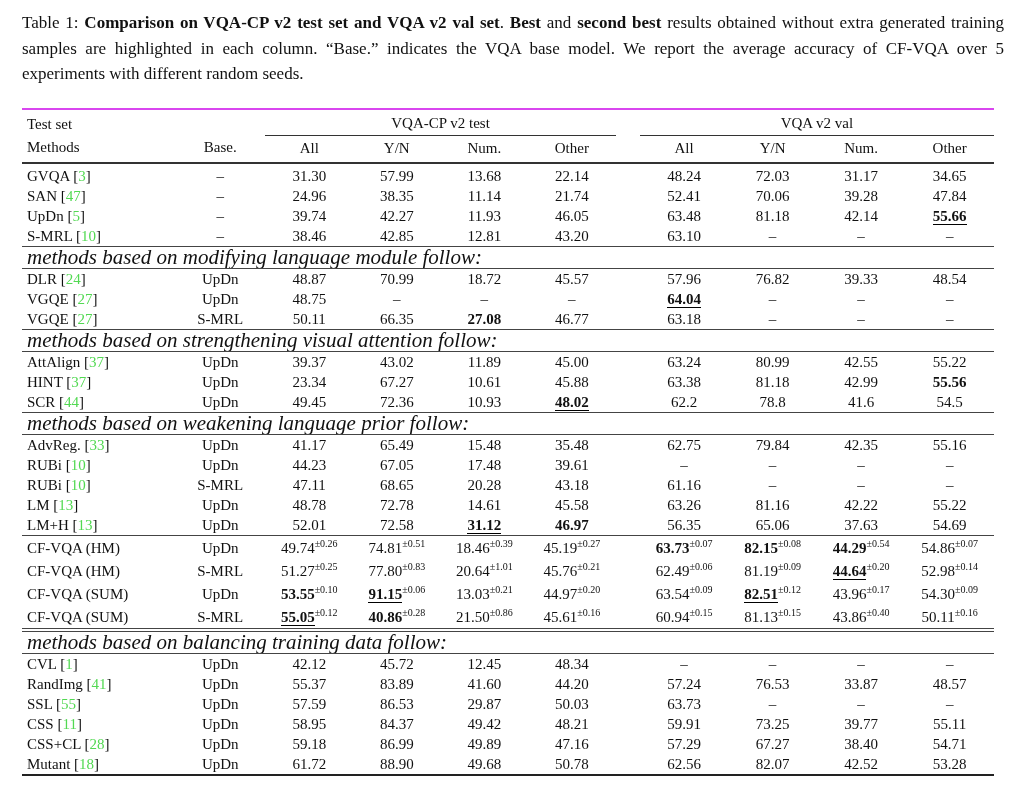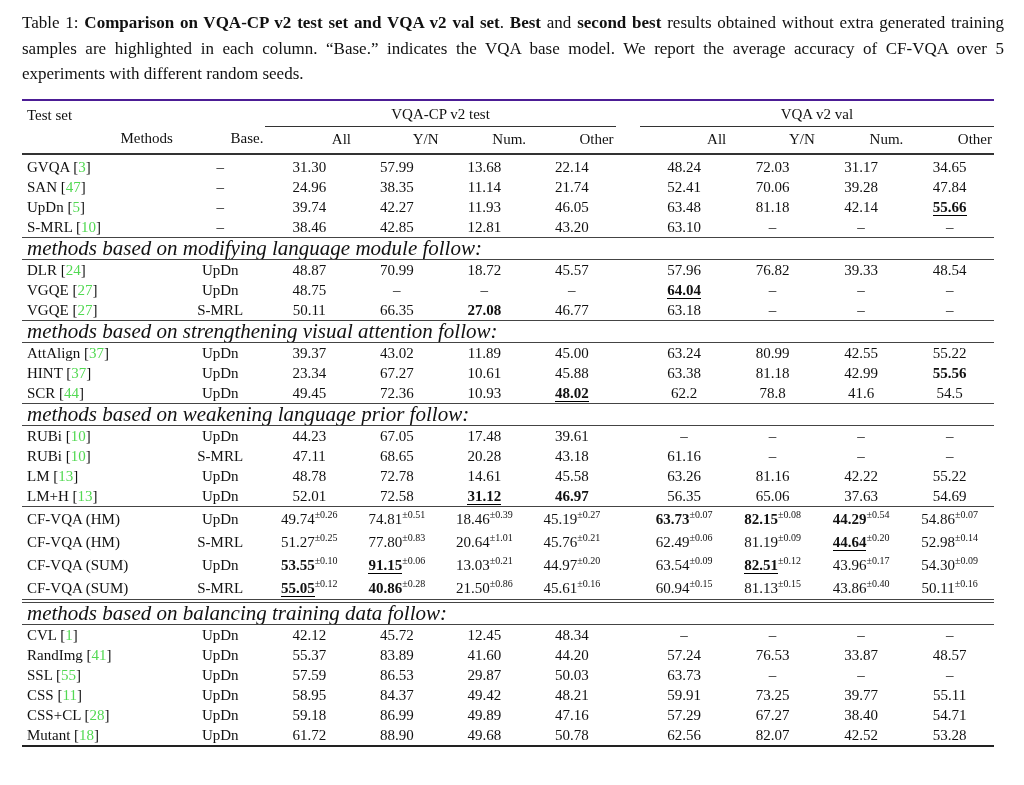--- a/index.html
+++ b/index.html
@@ -18,43 +18,43 @@
     width: 982px;
     text-align: justify;
   }
   .caption .bold { font-weight: bold; }
   .caption .bold-underline { font-weight: bold; text-underline-offset: 3px; }
 
   table.results {
     border-collapse: collapse;
     table-layout: fixed;
     width: 972px;
-    margin-top: 12px;
-    border-top: 2px solid #4c1d95;
+    margin-top: 21px;
+    border-top: 2px solid #d946ef;
     border-bottom: 2.4px solid #222;
   }
   col.c-method { width: 152px; }
   col.c-base   { width: 90px; }
   col.c-num    { width: 87px; }
   col.c-gap    { width: 24px; }
   col.c-vnum   { width: 88px; }
 
   th, td {
     font-weight: normal;
     font-size: 15px;
     line-height: 18px;
     padding: 1px 2px;
     white-space: nowrap;
     overflow: hidden;
   }
   td.method { text-align: left; padding-left: 5px; }
   td.num, th.num { text-align: center; }
   th.group { text-align: center; border-bottom: 1.4px solid #333; padding-bottom: 3px; font-size: 15px; }
   tr.header1 > td, tr.header1 > th { padding-top: 4px; }
-  tr.header2 > td { border-bottom: 2.2px solid #333; padding: 3px 2px 5px; text-align: right; }
+  tr.header2 > td { border-bottom: 2.2px solid #333; padding: 3px 2px 5px; }
   tr.header2 > td.method { padding-left: 5px; }
 
   tr.section-row td {
     font-style: italic;
     font-size: 21px;
     border-top: 1.5px solid #444;
     border-bottom: 1.5px solid #444;
     padding: 1.5px 0 1.5px 5px;
   }
   tr.section-row.double-top td { border-top: 4px double #444; }
@@ -246,20 +246,33 @@
           <td></td>
           <td class="num">62.2</td>
           <td class="num">78.8</td>
           <td class="num">41.6</td>
           <td class="num">54.5</td>
         </tr>
         <tr class="section-row">
           <td colspan="11">methods based on weakening language prior follow:</td>
         </tr>
         <tr>
+          <td class="method"><span>AdvReg.</span> [<span class="cite">33</span>]</td>
+          <td class="num">UpDn</td>
+          <td class="num">41.17</td>
+          <td class="num">65.49</td>
+          <td class="num">15.48</td>
+          <td class="num">35.48</td>
+          <td></td>
+          <td class="num">62.75</td>
+          <td class="num">79.84</td>
+          <td class="num">42.35</td>
+          <td class="num">55.16</td>
+        </tr>
+        <tr>
           <td class="method"><span>RUBi</span> [<span class="cite">10</span>]</td>
           <td class="num">UpDn</td>
           <td class="num">44.23</td>
           <td class="num">67.05</td>
           <td class="num">17.48</td>
           <td class="num">39.61</td>
           <td></td>
           <td class="num">–</td>
           <td class="num">–</td>
           <td class="num">–</td>

